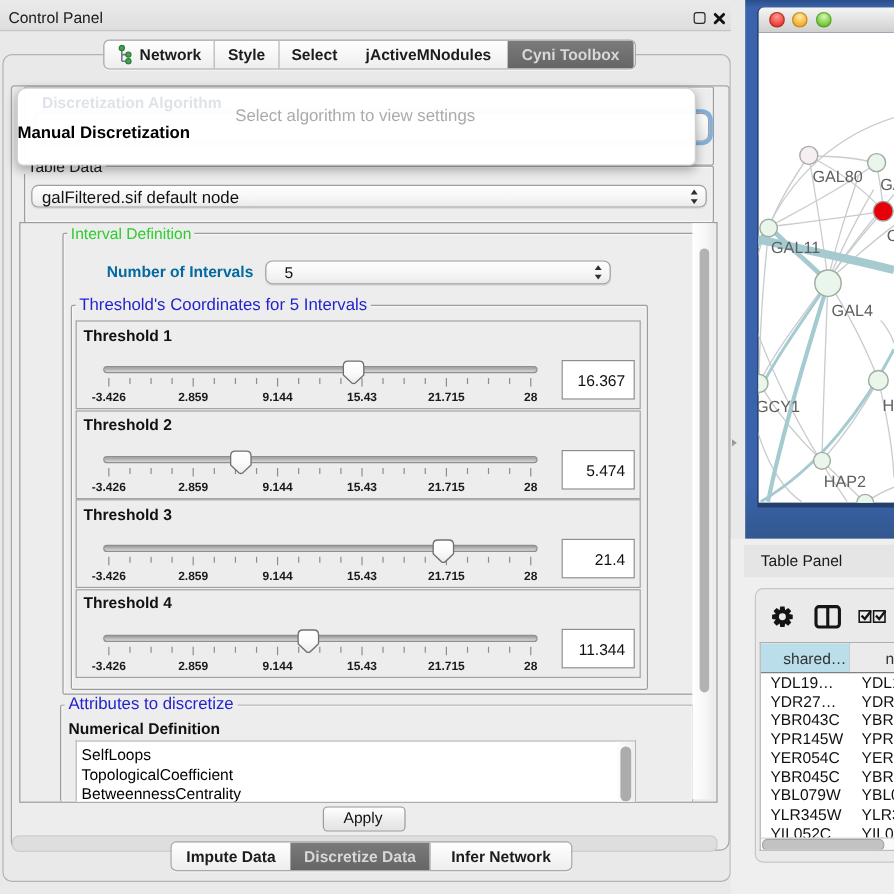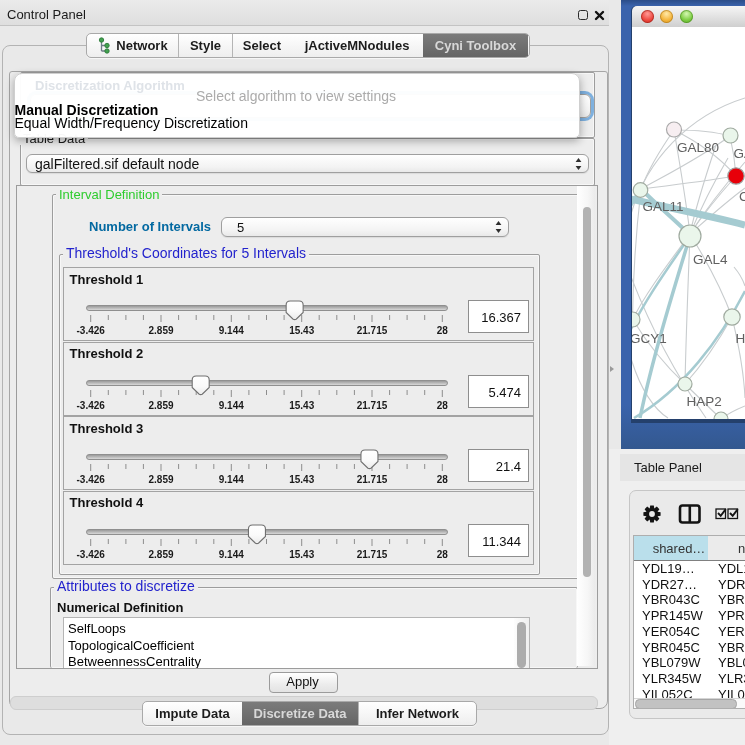--- a/index.html
+++ b/index.html
@@ -260,21 +260,20 @@
  <div class="t" style="width:99px;">Impute Data</div>
  <div class="t sel" style="width:116px;">Discretize Data</div>
  <div class="sep"></div>
  <div class="t" style="width:117px;">Infer Network</div>
 </div>
 
 <div class="abs" style="left:14px;top:73px;width:564px;height:63px;background:rgba(255,255,255,0.97);border:1px solid #cfcfcf;border-radius:8px 8px 5px 5px;box-shadow:0 3px 9px rgba(0,0,0,0.32);"></div>
 <div class="abs bold" style="left:35px;top:78px;font-size:13px;color:#dfe3e8;">Discretization Algorithm</div>
 <div class="abs" style="left:14px;top:88px;width:564px;text-align:center;font-size:14px;color:#ababab;">Select algorithm to view settings</div>
 <div class="abs bold" style="left:14.5px;top:102px;font-size:14px;color:#000;">Manual Discretization</div>
-<div class="abs" style="left:14.5px;top:115px;font-size:14px;color:#000;">Equal Width/Frequency Discretization</div>
 
 <div class="abs" style="left:609px;top:0;width:12px;height:745px;background:#e9e9e9;"></div>
 <svg class="abs" style="left:608px;top:364px;" width="8" height="10" viewBox="0 0 8 10">
       <path d="M2 2 L6 5 L2 8 Z" fill="#9a9a9a"></path>
     </svg>
 <div class="abs" style="left:621px;top:0;width:124px;height:449px;background:linear-gradient(#2b4d88,#3a63ac 6px,#3a63ac 90%,#33588f);"></div>
 
 <div class="abs" style="left:631px;top:6px;width:114px;height:417px;background:#24406c;border-radius:5px 0 0 0;"></div>
 <div class="abs" style="left:632px;top:6px;width:113px;height:21px;background:linear-gradient(#f6f6f6,#cfcfcf);border-radius:5px 0 0 0;border-bottom:1px solid #9a9a9a;"></div>
 <div class="abs" style="left:641px;top:10px;width:13px;height:13px;border-radius:50%;background:radial-gradient(circle at 50% 30%,#ff9a96,#ee4b42 55%,#c81e14);box-shadow:inset 0 0 0 1px rgba(140,30,20,0.55);"></div>

